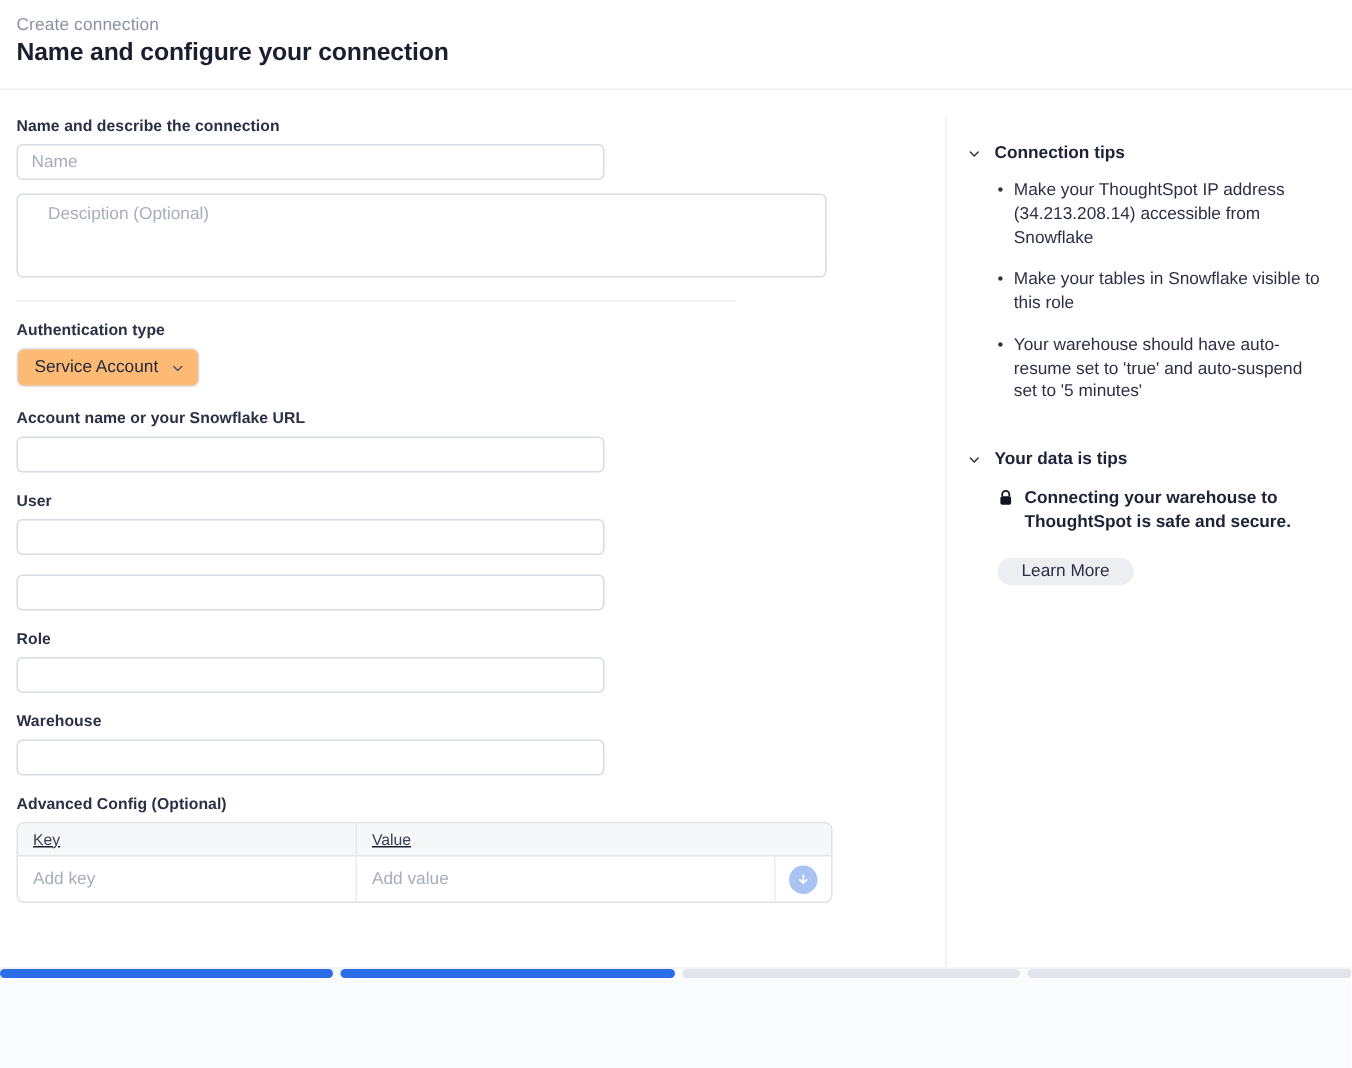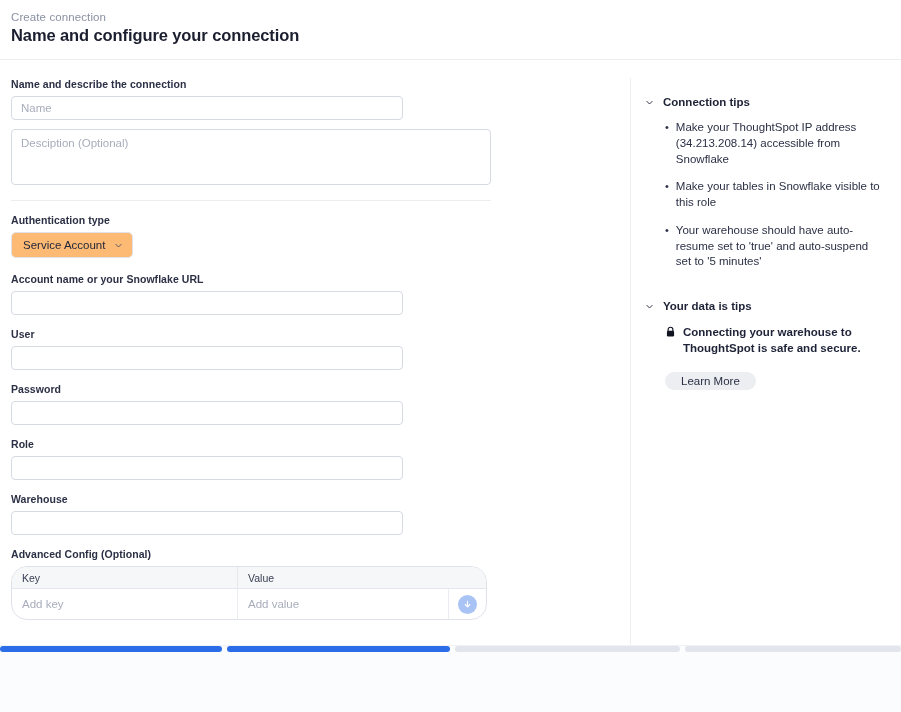--- a/index.html
+++ b/index.html
@@ -38,40 +38,40 @@
   }
   .txt-input {
     display: block; width: 392px; height: 24px;
     border: 1px solid #d6dae2; border-radius: 4px;
     background: #fff; font-family: "Liberation Sans", sans-serif;
     font-size: 11.5px; color: #2b3045; padding: 0 9px;
     outline: none;
   }
   .txt-input::placeholder { color: #a8adbb; }
   .txt-area {
-    display: block; width: 480px; height: 56px; resize: none;
+    display: block; width: 540px; height: 56px; resize: none;
     border: 1px solid #d6dae2; border-radius: 4px; background: #fff;
     font-family: "Liberation Sans", sans-serif; font-size: 11.5px;
-    color: #2b3045; padding: 7px 9px; outline: none;
+    color: #2b3045; padding: 7px 20px; outline: none;
   }
   .txt-area::placeholder { color: #a8adbb; }
   .hr-soft { width: 480px; height: 1px; background: #ebedf1; }
 
   .select-pill {
     display: inline-flex; align-items: center; gap: 9px;
     height: 26px; padding: 0 9px 0 11px;
     border: 1px solid #dfe2e9; border-radius: 5px; background: #fdba74;
     font-size: 11.5px; color: #23283b; cursor: pointer;
   }
   .chev { width: 9px; height: 9px; display: block; }
 
   
   .adv-table {
-    width: 476px; border: 1px solid #dfe2e9; border-radius: 16px;
-    overflow: hidden; background: #fff;
+    width: 544px; border: 1px solid #dfe2e9; border-radius: 5px;
+    overflow: hidden; background: #fff; text-decoration: underline;
   }
   .adv-head { display: flex; height: 22px; background: #f6f7f9; border-bottom: 1px solid #e4e7ed; }
   .adv-head div {
     font-size: 10.5px; color: #3a4055; display: flex; align-items: center;
     padding-left: 10px;
   }
   .adv-k { width: 226px; border-right: 1px solid #e4e7ed; }
   .adv-v { flex: 1; }
   .adv-body { display: flex; height: 30px; align-items: center; }
   .adv-cell-k { width: 226px; height: 30px; border-right: 1px solid #e9ecf1; }
@@ -159,21 +159,20 @@
 
     <div style="height:15px"></div>
     <div class="field-label">Account name or your Snowflake URL</div>
     <input class="txt-input" style="">
 
     <div style="height:13px"></div>
     <div class="field-label">User</div>
     <input class="txt-input" style="">
 
     <div style="height:13px"></div>
-    <div class="field-label">Password</div>
     <input class="txt-input" type="password" style="">
 
     <div style="height:13px"></div>
     <div class="field-label">Role</div>
     <input class="txt-input" style="">
 
     <div style="height:13px"></div>
     <div class="field-label">Warehouse</div>
     <input class="txt-input" style="">
 

